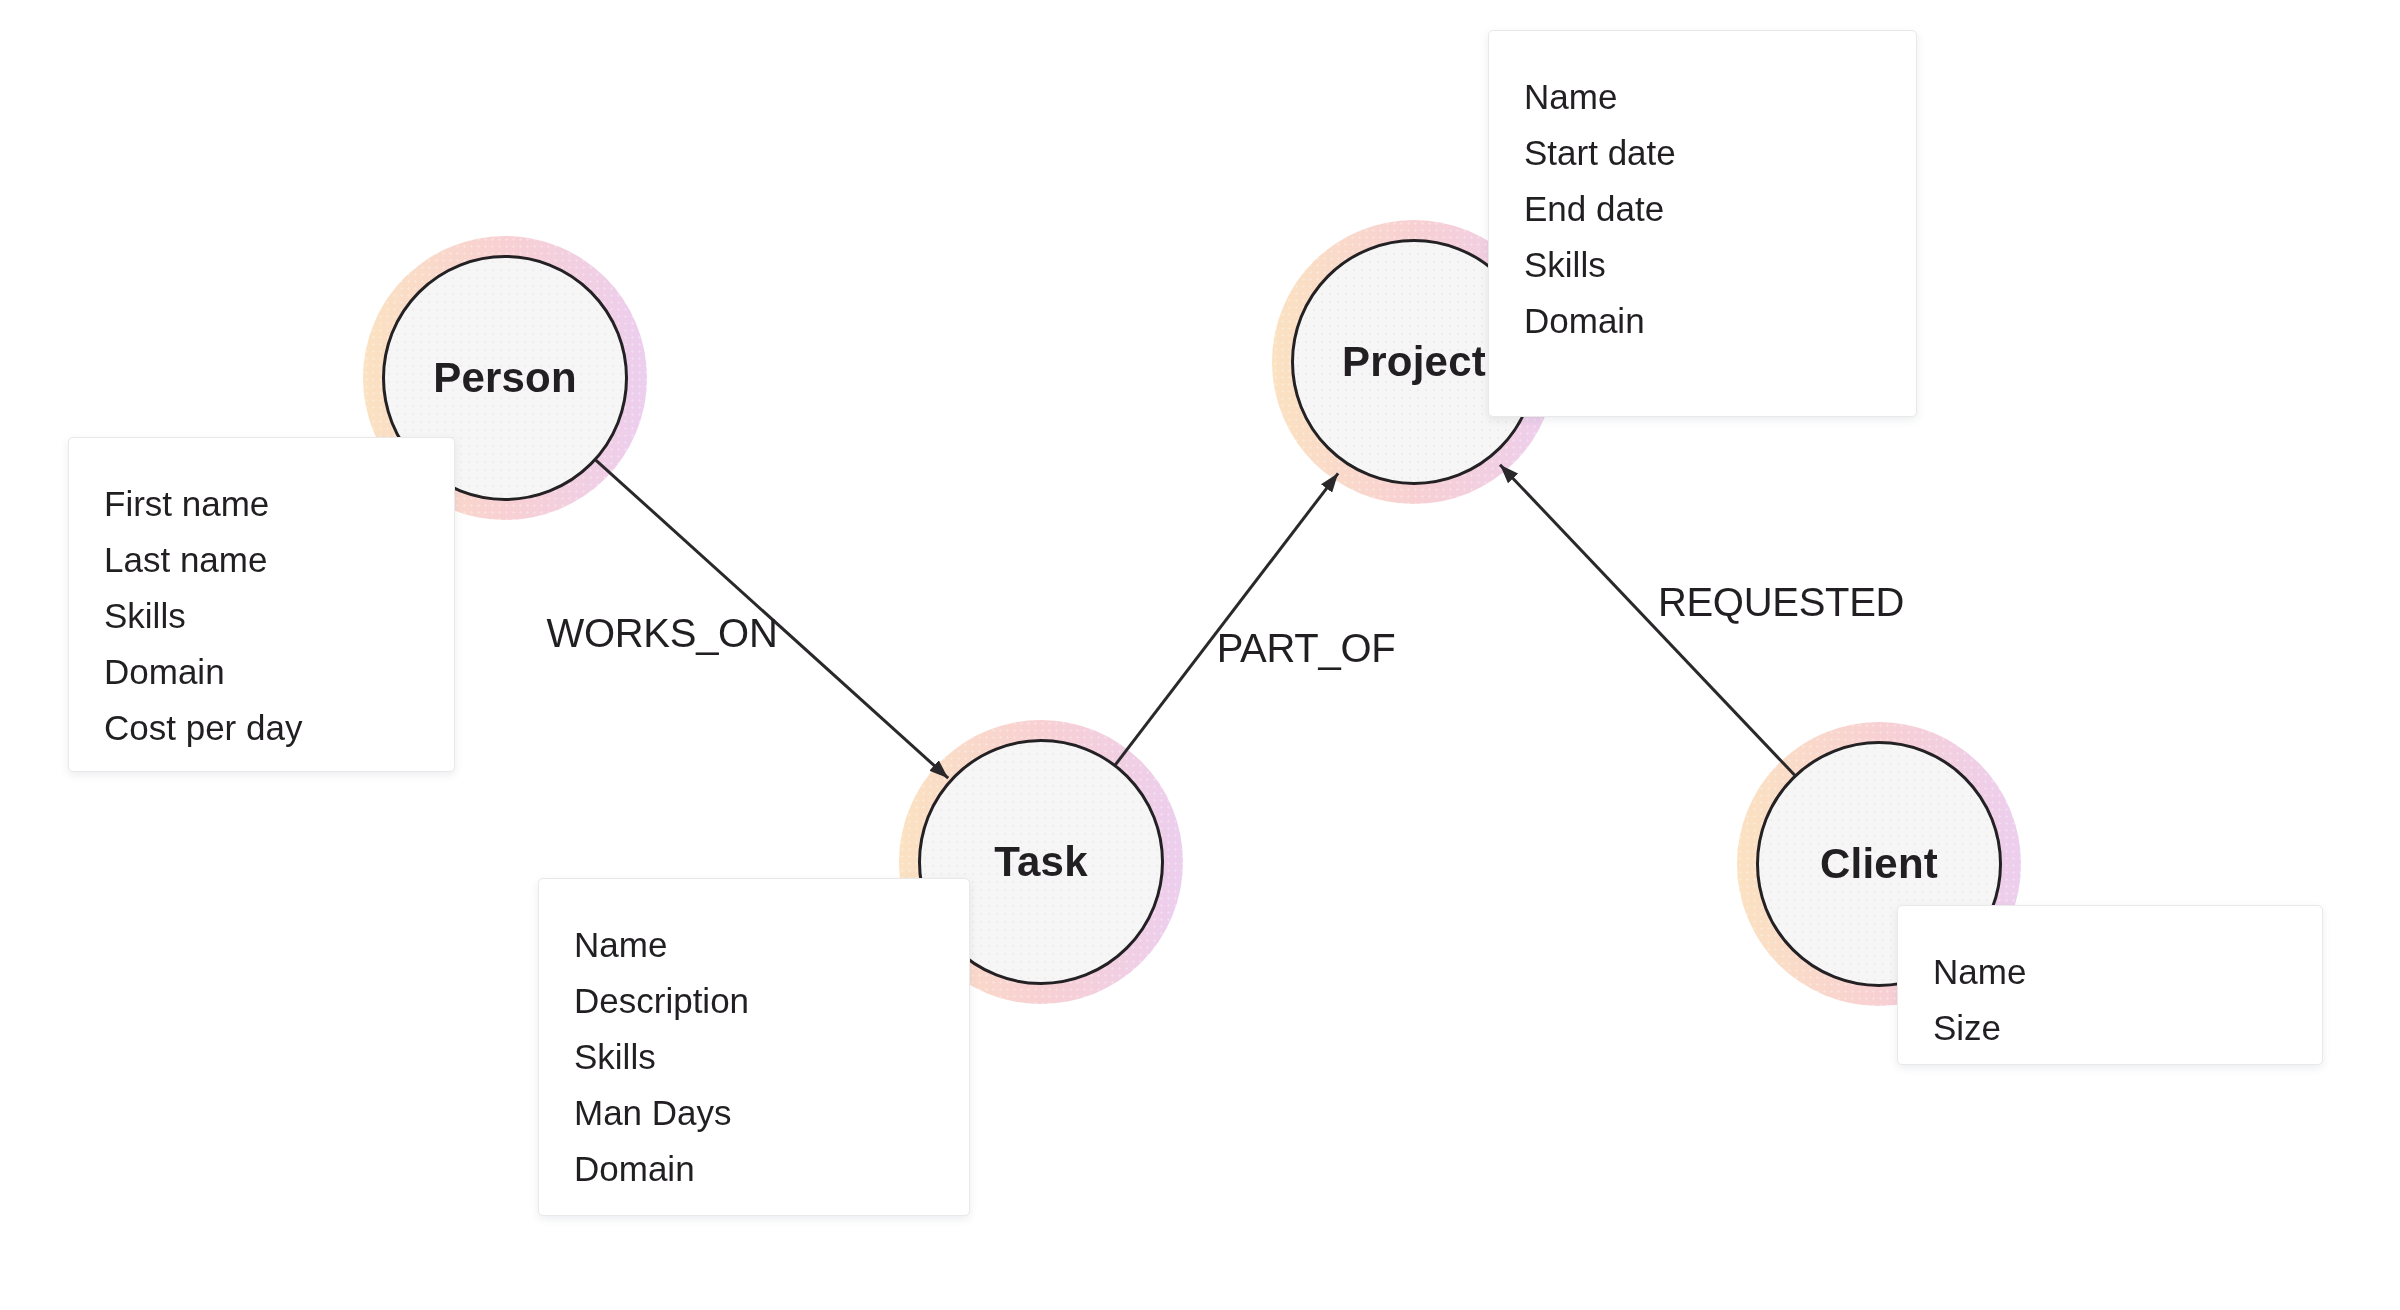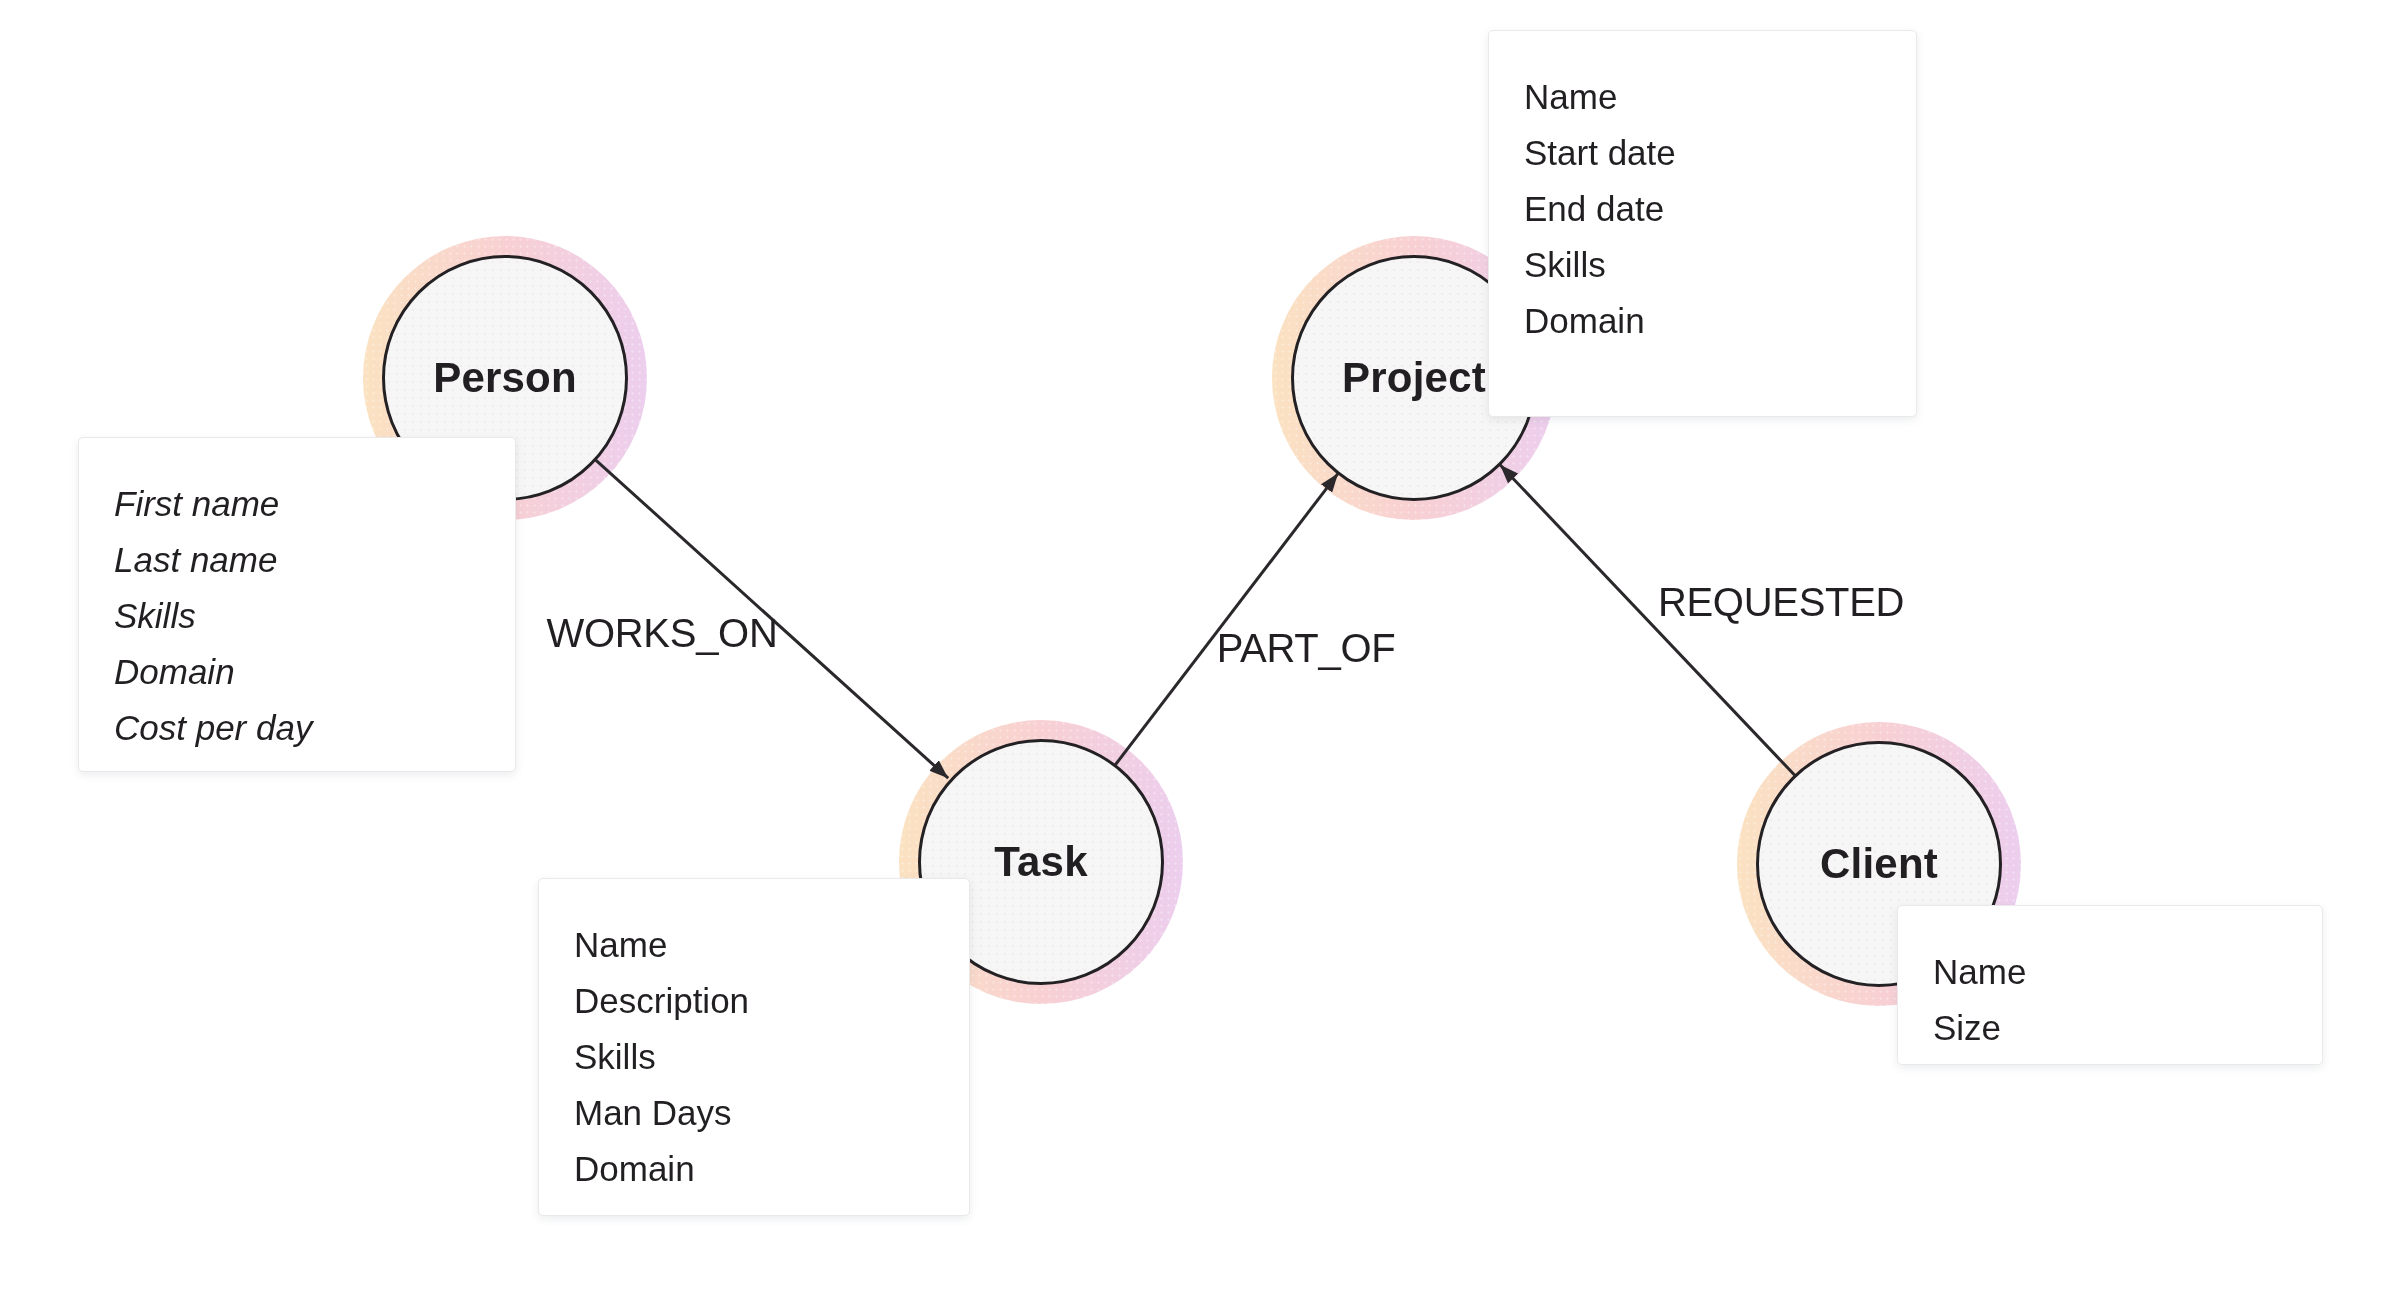--- a/index.html
+++ b/index.html
@@ -92,21 +92,21 @@
       <div class="node-ring" style="left: 363px; top: 236px;">
         <div class="node-circle">
           <div class="node-label">Person</div>
         </div>
       </div>
       <div class="node-ring" style="left: 899px; top: 720px;">
         <div class="node-circle">
           <div class="node-label">Task</div>
         </div>
       </div>
-      <div class="node-ring" style="left: 1272px; top: 236px;">
+      <div class="node-ring" style="left: 1272px; top: 220px;">
         <div class="node-circle">
           <div class="node-label">Project</div>
         </div>
       </div>
       <div class="node-ring" style="left: 1737px; top: 722px;">
         <div class="node-circle">
           <div class="node-label">Client</div>
         </div>
       </div>
     </div>
@@ -119,21 +119,21 @@
   <line x1="595.5" y1="459.8" x2="948.2" y2="778.2" stroke="#2b282b" stroke-width="3" marker-end="url(#arrowhead)"></line>
       <line x1="1115.1" y1="765.1" x2="1338.1" y2="473.3" stroke="#2b282b" stroke-width="3" marker-end="url(#arrowhead)"></line>
       <line x1="1795.0" y1="775.5" x2="1500.0" y2="464.7" stroke="#2b282b" stroke-width="3" marker-end="url(#arrowhead)"></line>
     </svg>
   <div id="labels-layer">
       <div class="edge-label" style="left: 662px; top: 633px;">WORKS_ON</div>
       <div class="edge-label" style="left: 1306px; top: 648px;">PART_OF</div>
       <div class="edge-label" style="left: 1781px; top: 602px;">REQUESTED</div>
     </div>
   <div id="cards-layer">
-      <div class="prop-card" style="left: 78px; top: 437px; width: 438px; height: 335px; font-style: italic;">
+      <div class="prop-card" style="left: 68px; top: 437px; width: 387px; height: 335px;">
         <ul class="prop-list">
           <li class="prop-item">First name</li>
           <li class="prop-item">Last name</li>
           <li class="prop-item">Skills</li>
           <li class="prop-item">Domain</li>
           <li class="prop-item">Cost per day</li>
         </ul>
       </div>
       <div class="prop-card" style="left: 538px; top: 878px; width: 432px; height: 338px;">
         <ul class="prop-list">

